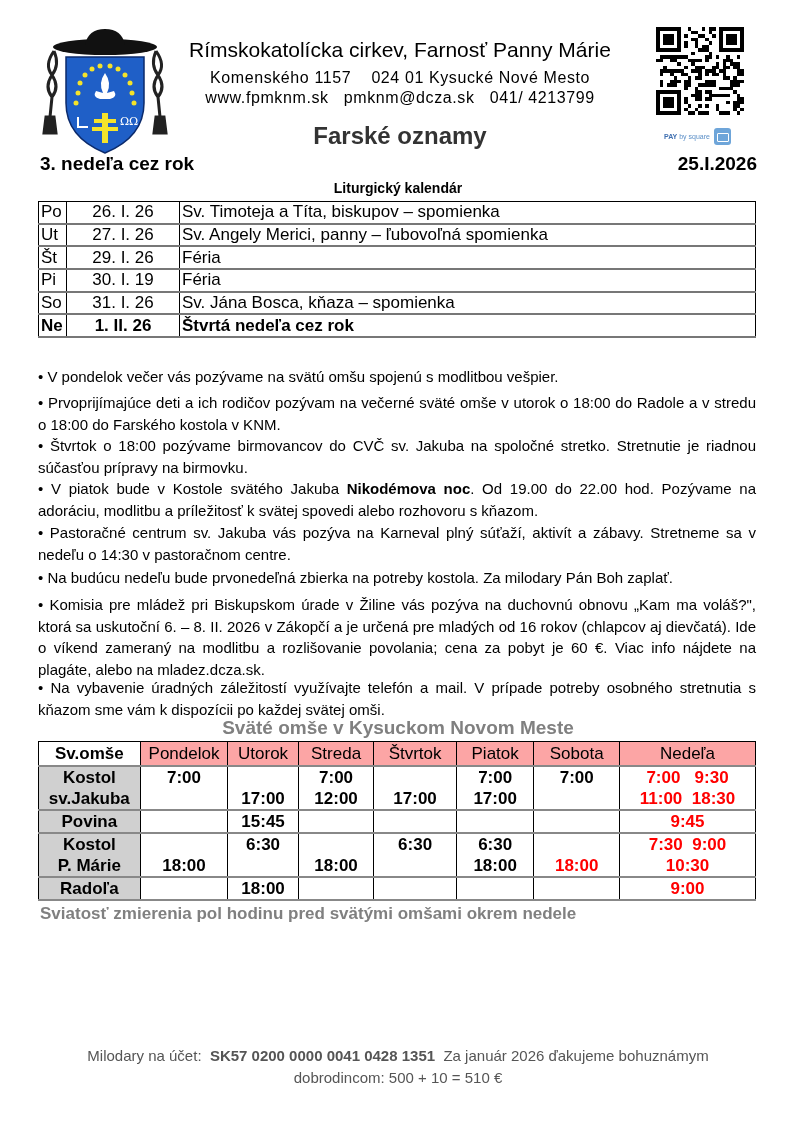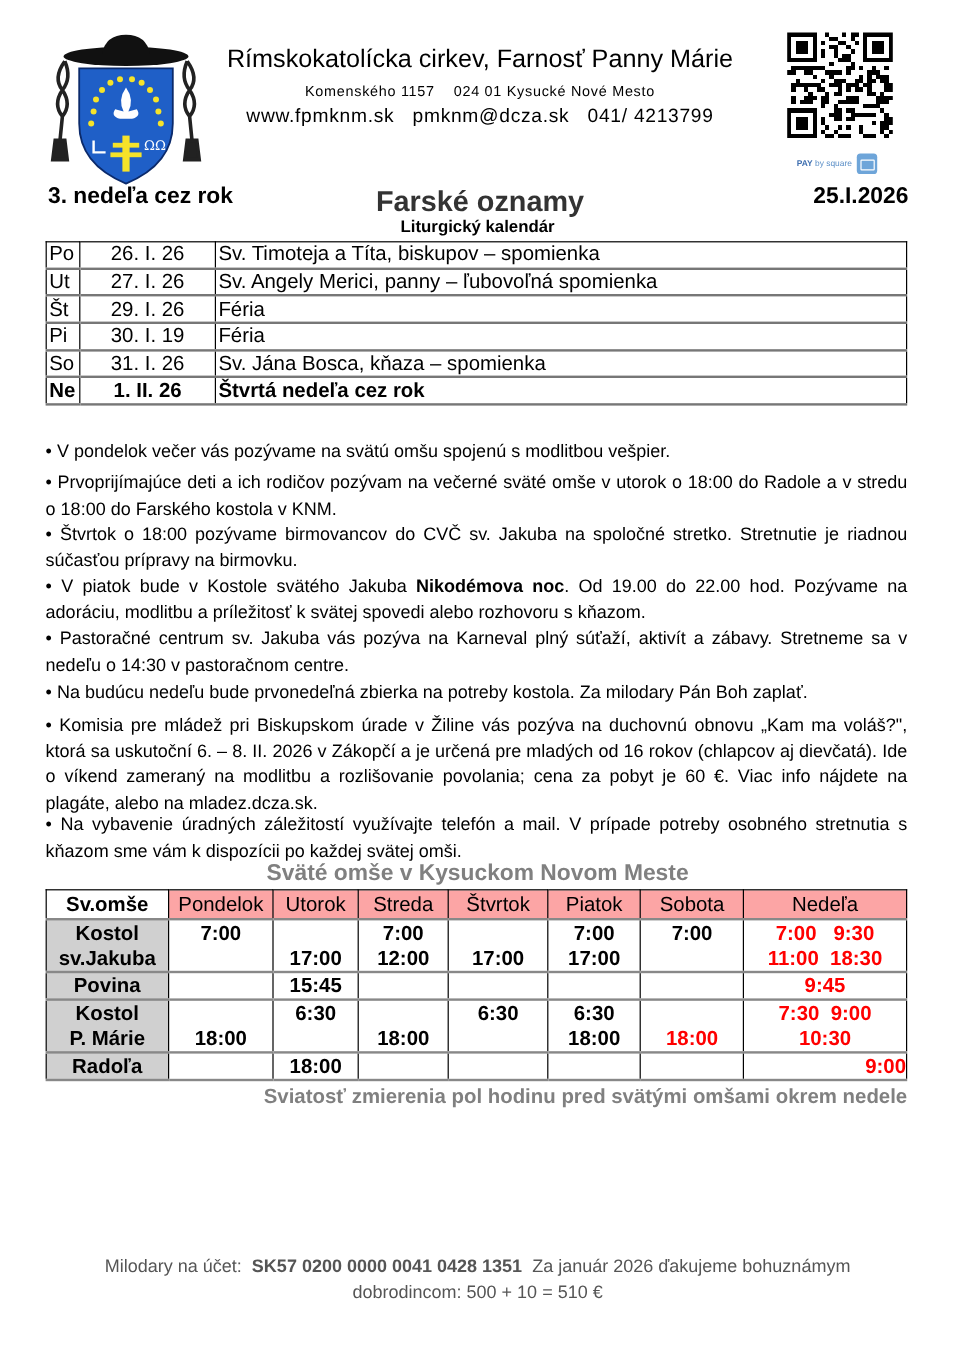--- a/index.html
+++ b/index.html
@@ -1,22 +1,22 @@
 <!DOCTYPE html>
 <html><head>
 <meta charset="utf-8">
 <style>
   html, body { margin:0; padding:0; background:#fff; }
   body { width:795px; height:1124px; position:relative; overflow:hidden; font-family:"Liberation Sans", sans-serif; color:#000; }
   .abs { position:absolute; }
   #coat { left:40px; top:25px; width:130px; height:135px; }
   #org-name { left:170px; top:38px; width:460px; text-align:center; font-size:21px; }
-  #addr1 { left:170px; top:69px; width:460px; text-align:center; font-size:12px; letter-spacing:0.6px; }
+  #addr1 { left:170px; top:69px; width:460px; text-align:center; font-size:16px; letter-spacing:0.6px; }
   #addr2 { left:170px; top:89px; width:460px; text-align:center; font-size:16px; letter-spacing:0.6px; }
-  #title { left:170px; top:122px; width:460px; text-align:center; font-size:24px; font-weight:bold; color:#333;margin-top:33px; }
+  #title { left:170px; top:122px; width:460px; text-align:center; font-size:24px; font-weight:bold; color:#333; }
   #qr { left:656px; top:27px; width:88px; height:88px; }
   #paybysq { left:664px; top:126px; width:82px; height:20px; font-size:7px; color:#5b8fc7; display:flex; align-items:center; gap:4px; }
   #paybysq b { color:#3f6fb0; }
   .payicon { width:17px; height:17px; background:#6ea5d9; border-radius:3px; position:relative; }
   .payicon::after { content:""; position:absolute; left:3px; top:5px; width:10px; height:7px; border:1.5px solid #fff; border-radius:1px; }
   #sunday { left:40px; top:153px; font-size:19px; font-weight:bold; }
   #date { right:38px; top:153px; font-size:19px; font-weight:bold; }
   #lit-title { left:40px; top:180px; width:716px; text-align:center; font-size:14px; font-weight:bold; }
   table.lit { position:absolute; left:38px; top:201px; width:718px; border-collapse:collapse; font-size:17px; }
   table.lit td { border:1px solid #000; border-top:2px solid #777; height:20.7px; padding:0 2px; white-space:nowrap; }
@@ -29,21 +29,21 @@
   #mass-title { left:40px; top:717px; width:716px; text-align:center; font-size:19px; font-weight:bold; color:#808080; }
   table.mass { position:absolute; left:38px; top:741px; width:718px; border-collapse:collapse; font-size:17px; }
   table.mass th, table.mass td { border:1px solid #000; text-align:center; padding:0; }
   table.mass th { background:#fca5a5; font-weight:normal; font-size:17px; height:23px; border-bottom:2px solid #888; }
   table.mass th.first { background:#fff; font-weight:bold; }
   table.mass td { font-weight:bold; line-height:21px; vertical-align:top; border-top:2px solid #888; }
   table.mass td.loc { background:#d0d0d0; }
   table.mass td.red { color:#ff0000; }
   table.mass tr:last-child td { border-bottom:2px solid #888; }
   .slot { display:block; height:21px; }
-  #conf { left:40px; top:904px; width:716px; text-align:right; font-size:17px; font-weight:bold; color:#808080; }
+  #conf { left:40px; top:904px; width:716px; text-align:left; font-size:17px; font-weight:bold; color:#808080; }
   #foot { left:40px; top:1045px; width:716px; text-align:center; font-size:15px; line-height:22px; color:#555; }
   #foot b { color:#555; }
 </style>
 </head>
 <body>
 
 <svg id="coat" class="abs" viewBox="0 0 130 135">
   <g>
     <ellipse cx="65" cy="22" rx="52" ry="8" fill="#111"></ellipse>
     <path d="M45 20 Q48 4 65 4 Q82 4 85 20 Z" fill="#111"></path>
@@ -458,21 +458,21 @@
         </td>
         <td>
           <span class="slot" style="white-space: pre;"></span>
         </td>
         <td>
           <span class="slot" style="white-space: pre;"></span>
         </td>
         <td>
           <span class="slot" style="white-space: pre;"></span>
         </td>
-        <td class="red" style="color: rgb(255, 0, 0); text-align: right;">
+        <td class="red" style="color: rgb(255, 0, 0);">
           <span class="slot" style="white-space: pre;">9:00</span>
         </td>
       </tr>
     </tbody>
 </table>
 
 <div id="conf" class="abs">Sviatosť zmierenia pol hodinu pred svätými omšami okrem nedele</div>
 
 <div id="foot" class="abs">
   <span style="white-space:pre">Milodary na účet:  </span><b>SK57 0200 0000 0041 0428 1351</b><span style="white-space:pre">  Za január 2026 ďakujeme bohuznámym</span><br>

